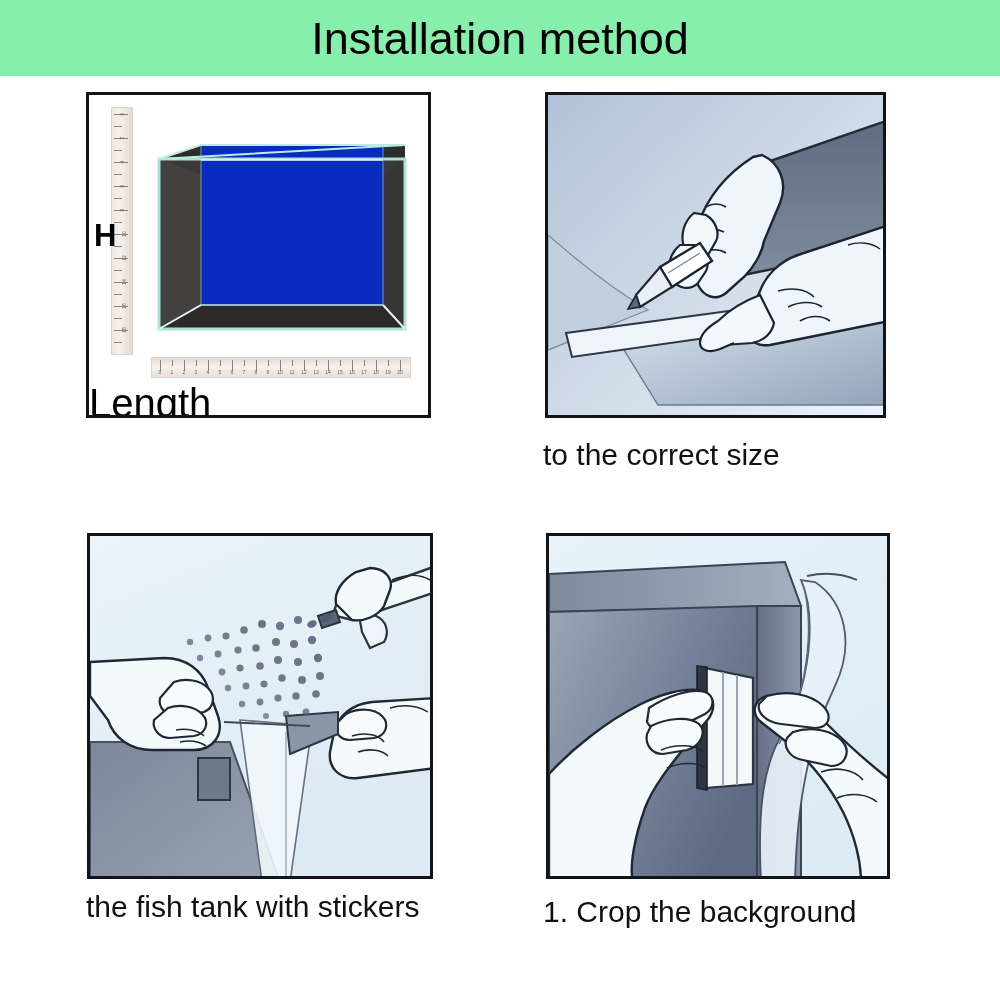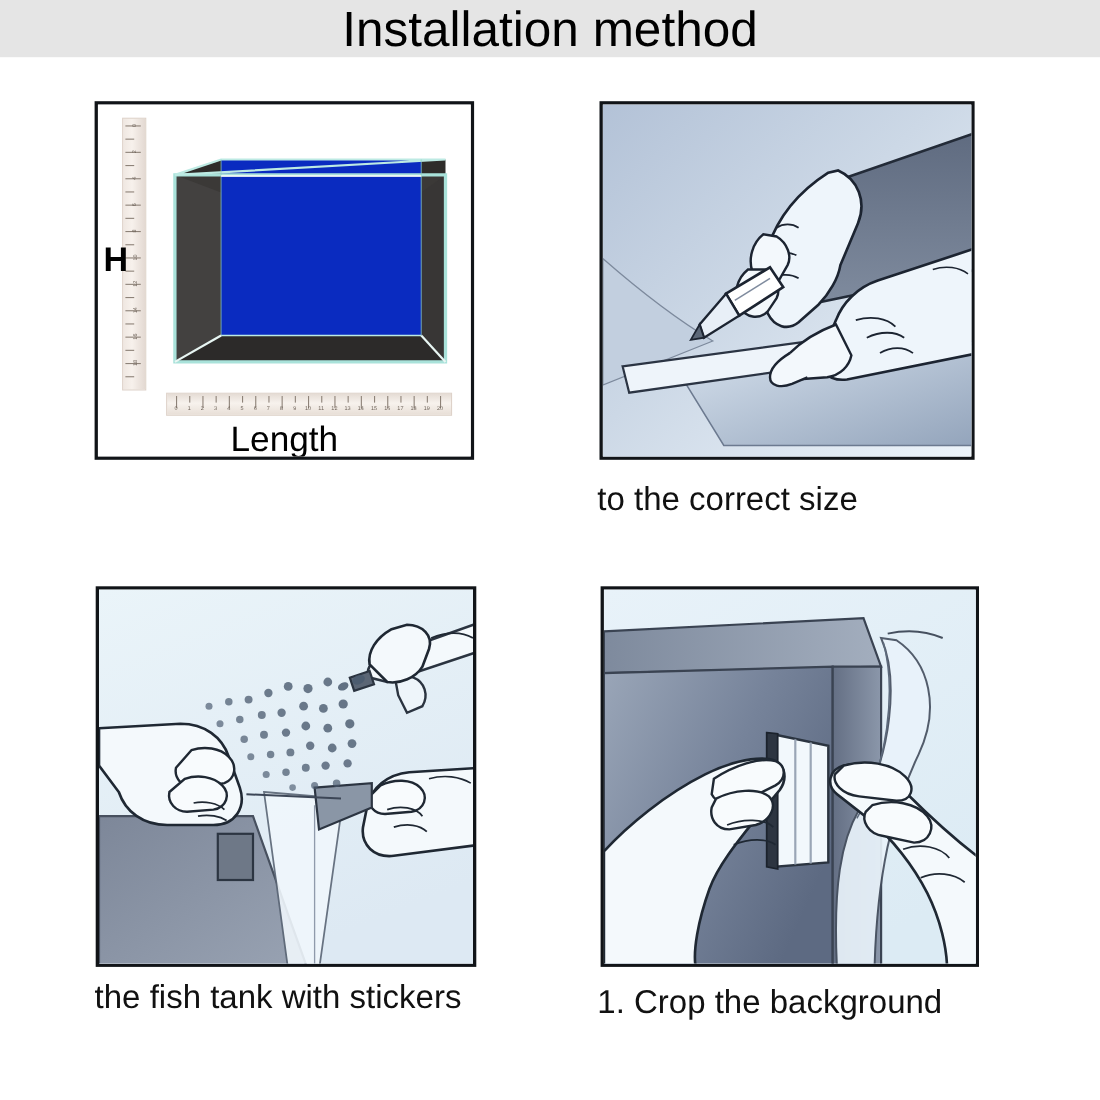--- a/index.html
+++ b/index.html
@@ -18,22 +18,22 @@
     width: 1000px;
     height: 1000px;
     background: #ffffff;
   }
 
   
   #header-bar {
     position: absolute;
     left: 0; top: 0;
     width: 1000px;
-    height: 52px;
-    background: #e5e5e5;
+    height: 76px;
+    background: #86efac;
     display: flex;
     align-items: center;
     justify-content: center;
   }
   #header-title {
     font-size: 45px;
     font-weight: 400;
     color: #000000;
     letter-spacing: 0px;
     line-height: 1;
@@ -105,22 +105,22 @@
   }
   .label-H {
     position: absolute;
     left: 5px; top: 123px;
     font-size: 31px; font-weight: 700;
     color: #000;
   }
   .label-length {
     position: absolute;
     left: 0; right: 0; top: 286px;
-    text-align: center;
-    font-size: 32px;
+    text-align: left;
+    font-size: 40px;
     color: #000;
   }
 
   
   .scene2-bg {
     position: absolute; inset: 0;
     background: linear-gradient(125deg,#b6c4d8 0%,#c9d5e4 32%,#e3edf7 62%,#eef5fb 100%);
   }
 
   

